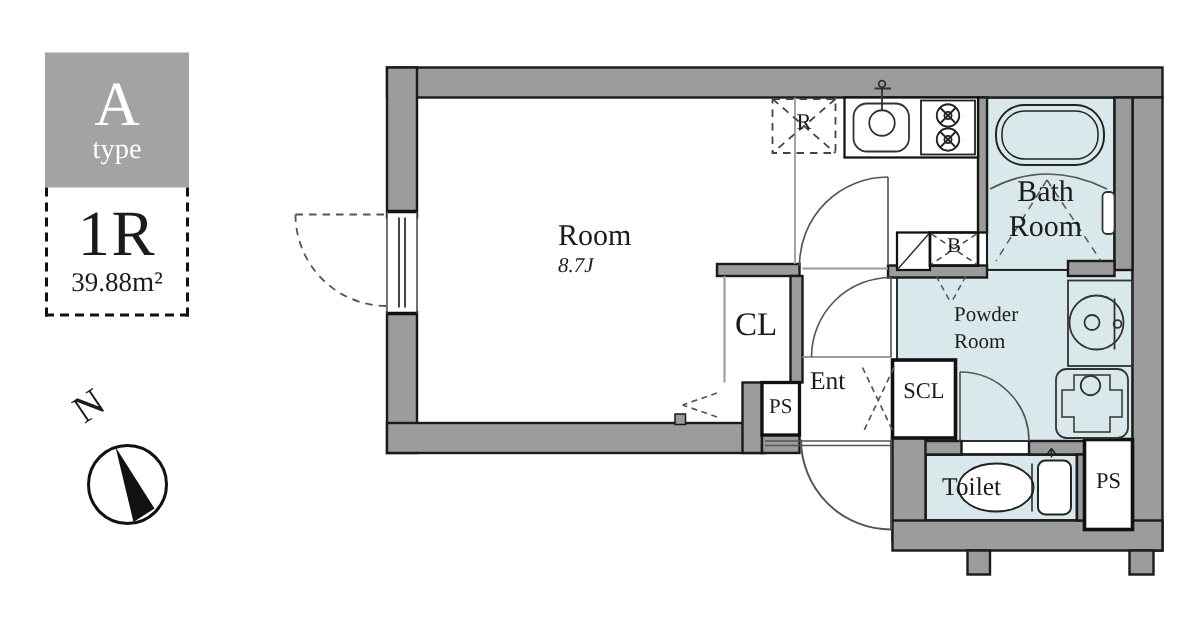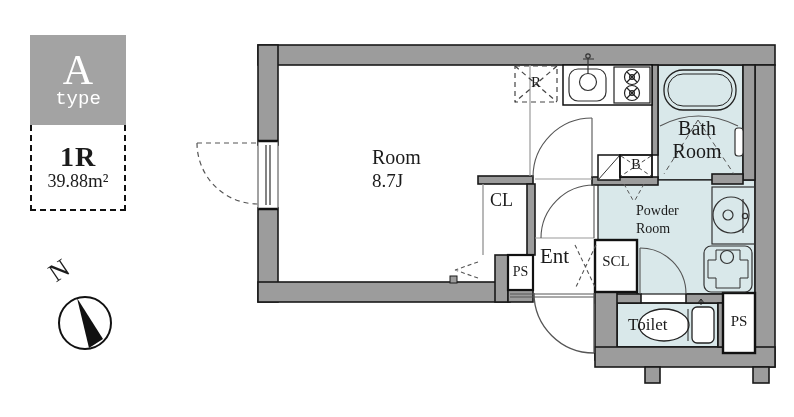--- a/index.html
+++ b/index.html
@@ -10,27 +10,27 @@
   #plan-svg{position:absolute;left:0;top:0;}
   .lbl{position:absolute;white-space:pre;line-height:1.15;color:#1b1b1b;}
   .ctr{text-align:center;}
   
   #type-box{
     position:absolute;left:30px;top:35px;width:96px;height:90px;
     background:var(--label_box,#a3a3a3);color:#fff;display:flex;flex-direction:column;
     align-items:center;justify-content:center;
   }
   #type-box .big{font-size:42px;line-height:0.95;}
-  #type-box .sub{font-size:19px;line-height:1;font-family:Liberation Mono, monospace;}
+  #type-box .sub{font-size:19px;line-height:1;}
   #info-box{
     position:absolute;left:30px;top:125px;width:96px;height:86px;
     border-left:2px dashed #111;border-right:2px dashed #111;border-bottom:2px dashed #111;
     box-sizing:border-box;display:flex;flex-direction:column;align-items:center;justify-content:center;
   }
-  #layout-label{font-size:28px;letter-spacing:1px;line-height:1.05;font-weight:bold;}
+  #layout-label{font-size:43px;letter-spacing:1px;line-height:1.05;}
   #area-label{font-size:18px;line-height:1.1;}
   #area-label .unit{font-size:19px;}
   #north-label{
     position:absolute;left:50px;top:256px;font-size:26px;
     transform:rotate(-34deg);
   }
 </style>
 </head>
 <body>
 
@@ -202,25 +202,25 @@
   </div>
 
   <div id="info-box">
     <span id="layout-label">1R</span>
     <span id="area-label"><span>39.88</span><span class="unit">m²</span></span>
   </div>
 
   <div id="north-label" class="lbl">N</div>
 
   <div class="lbl" style="left:372px;top:146px;font-size:20px;">Room</div>
-  <div class="lbl" style="left:372px;top:170px;font-size:19px;">8.7J</div>
-
-  <div class="lbl" style="left:490px;top:190px;font-size:18px;">CL</div>
+  <div class="lbl" style="left:372px;top:170px;font-size:14px;font-style:italic;">8.7J</div>
+
+  <div class="lbl" style="left:490px;top:203px;font-size:22px;">CL</div>
   <div class="lbl ctr" style="left:508px;top:264px;width:25px;font-size:14px;">PS</div>
-  <div class="lbl" style="left:540px;top:244px;font-size:21px;">Ent</div>
+  <div class="lbl" style="left:540px;top:244px;font-size:17px;">Ent</div>
   <div class="lbl ctr" style="left:595px;top:253px;width:42px;font-size:15px;">SCL</div>
   <div class="lbl ctr" style="left:620px;top:157px;width:32px;font-size:14px;">B</div>
   <div class="lbl ctr" style="left:515px;top:74px;width:42px;font-size:15px;">R</div>
 
   <div class="lbl ctr" style="left:666px;top:117px;width:62px;font-size:20px;"><span>Bath</span><br><span>Room</span></div>
   <div class="lbl" style="left:636px;top:202px;font-size:14px;line-height:1.3;"><span>Powder</span><br><span>Room</span></div>
 
   <div class="lbl" style="left:628px;top:315px;font-size:17px;">Toilet</div>
   <div class="lbl ctr" style="left:723px;top:313px;width:32px;font-size:15px;">PS</div>
 

